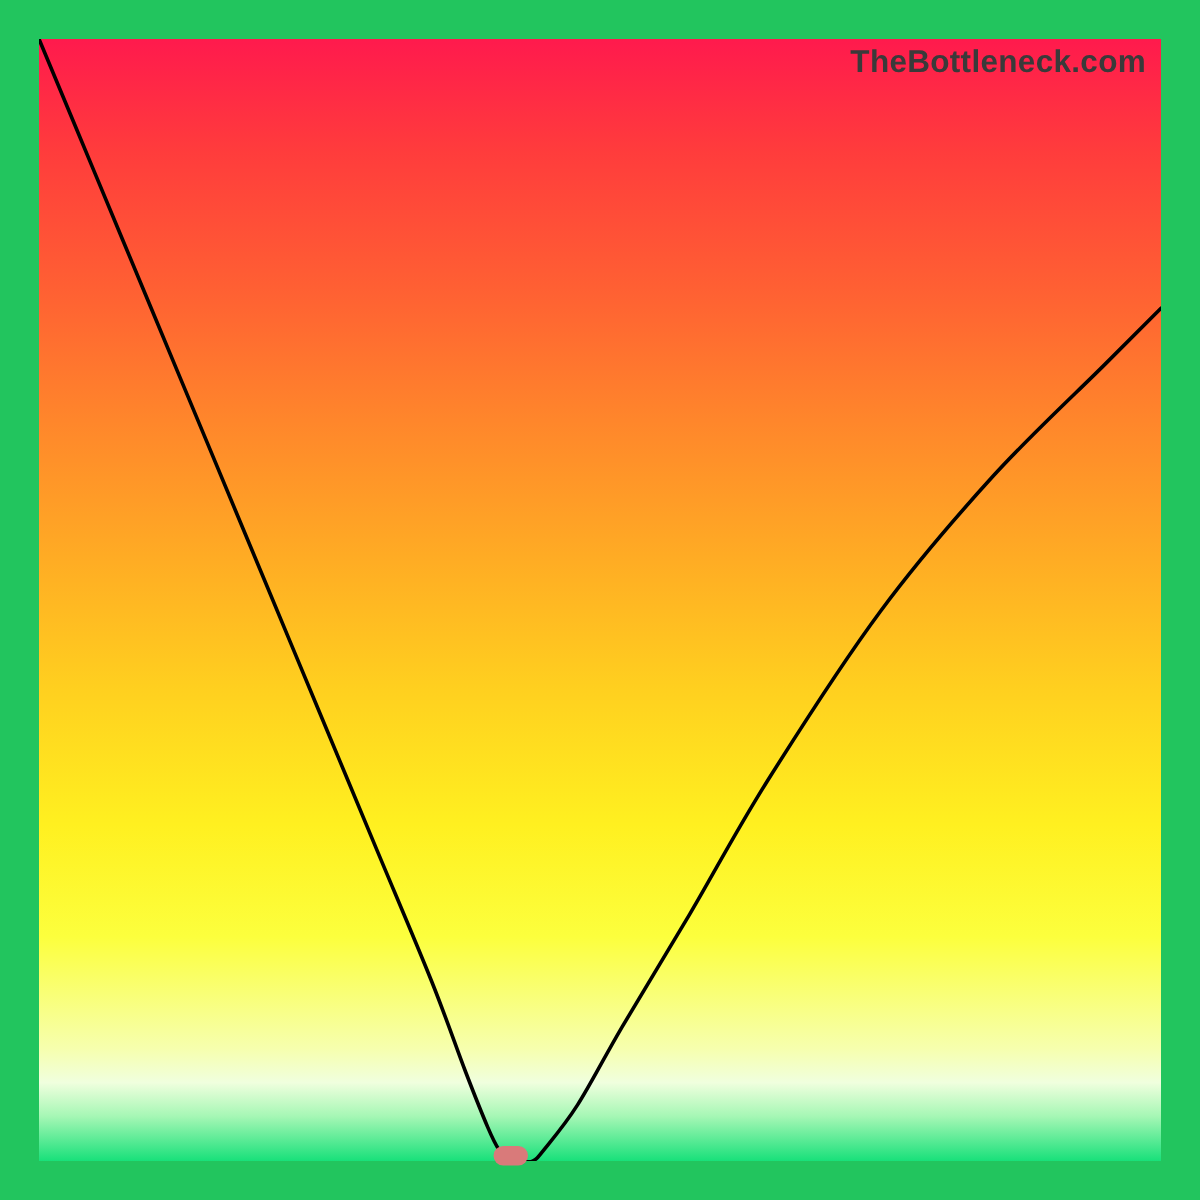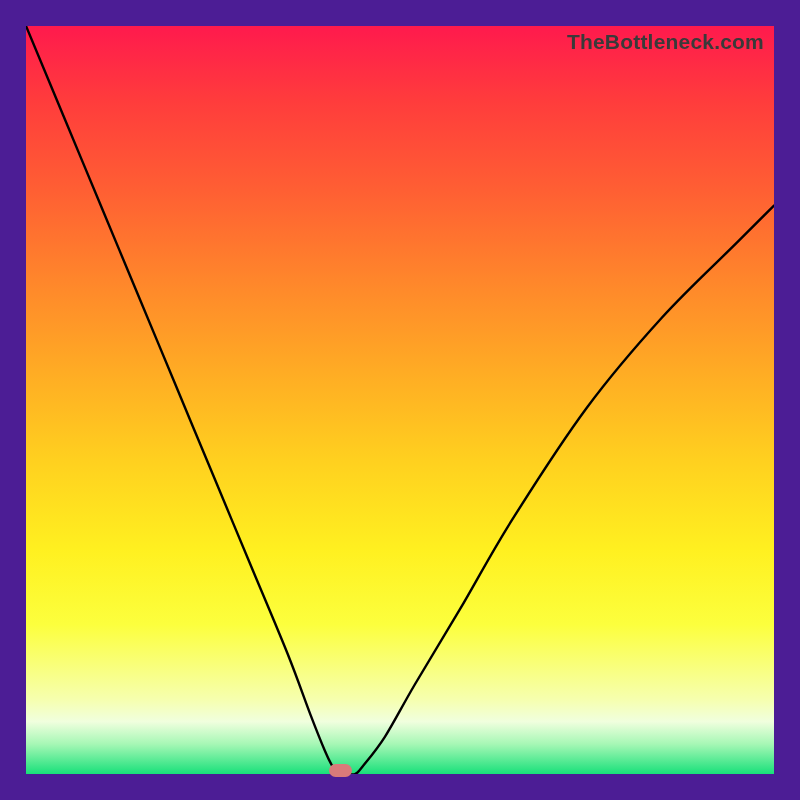--- a/index.html
+++ b/index.html
@@ -1,20 +1,20 @@
 <!DOCTYPE html>
 <html><head>
 <meta charset="utf-8">
 <style>
   * { margin: 0; padding: 0; box-sizing: border-box; }
   html, body { width: 800px; height: 800px; overflow: hidden; background: #000; }
   .frame {
     width: 800px;
     height: 800px;
-    background: #4c1d95;
+    background: #22c55e;
     position: relative;
   }
   .plot-area {
     position: absolute;
     left: 26px;
     top: 26px;
     width: 748px;
     height: 748px;
     background: linear-gradient(to bottom,
       #ff1a4d 0%,

